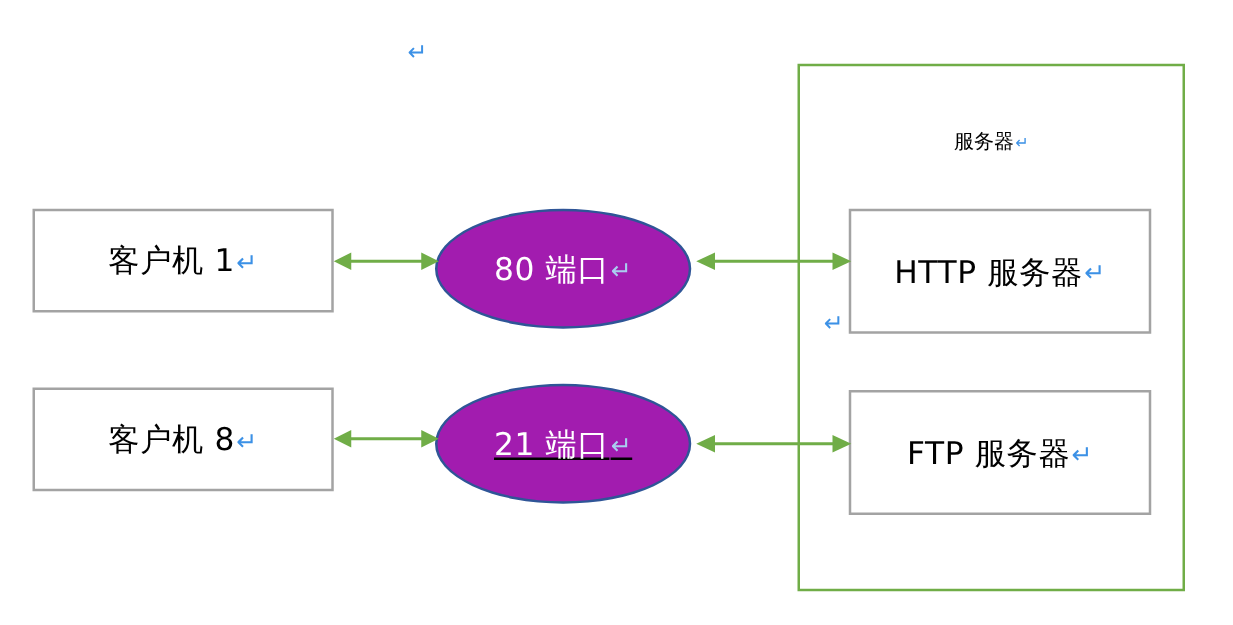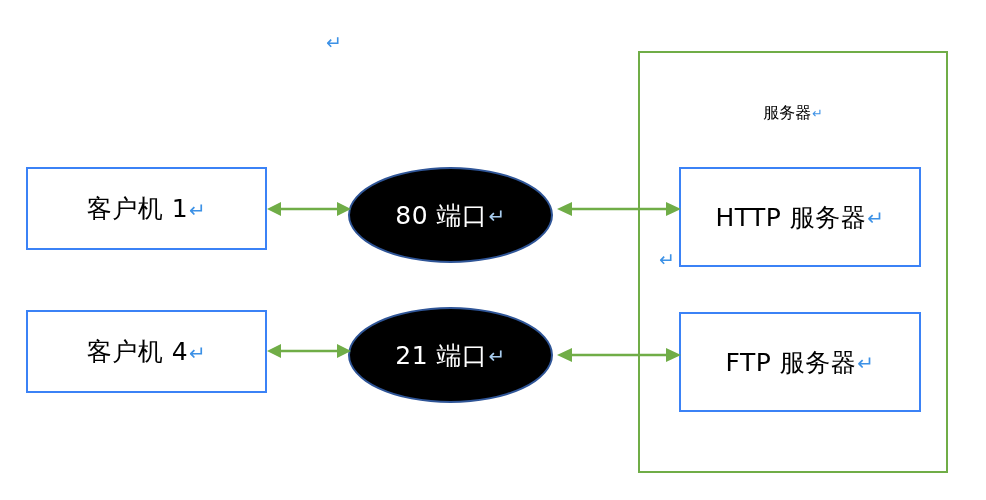--- a/index.html
+++ b/index.html
@@ -16,21 +16,21 @@
     height: 500px;
     background: #ffffff;
     overflow: hidden;
   }
 
   
   .box {
     position: absolute;
     box-sizing: border-box;
     background: #ffffff;
-    border: 2px solid #3b82f6;
+    border: 2px solid #a3a3a3;
     display: flex;
     align-items: center;
     justify-content: center;
   }
   .box-label {
     font-size: 25px;
     color: #000000;
     line-height: 1;
     white-space: nowrap;
     letter-spacing: 0.5px;
@@ -51,21 +51,21 @@
     font-size: 16px;
     color: #000000;
     line-height: 1;
     white-space: nowrap;
   }
 
   .ellipse {
     position: absolute;
     box-sizing: border-box;
     border-radius: 50%;
-    background: #000000;
+    background: #a21caf;
     border: 2px solid #2F5597;
     display: flex;
     align-items: center;
     justify-content: center;
     text-align: right;
   }
   .ellipse-label {
     font-size: 25px;
     color: #ffffff;
     line-height: 1;
@@ -106,21 +106,21 @@
 
 <div id="canvas">
 
   <span class="ret-standalone" style="left:326px; top:33px;">↵</span>
 
   <div class="box" style="left:26px; top:167px; width:241px; height:83px;">
     <span class="box-label"><span>客户机 1</span><span class="ret">↵</span></span>
   </div>
 
   <div class="box" style="left:26px; top:310px; width:241px; height:83px;">
-    <span class="box-label"><span>客户机 4</span><span class="ret">↵</span></span>
+    <span class="box-label"><span>客户机 8</span><span class="ret">↵</span></span>
   </div>
 
   <div class="ellipse" style="left:348px; top:167px; width:205px; height:96px;">
     <span class="ellipse-label"><span>80 端口</span><span class="ret ret-white">↵</span></span>
   </div>
 
   <div class="ellipse" style="left:348px; top:307px; width:205px; height:96px;text-decoration:underline;">
     <span class="ellipse-label"><span>21 端口</span><span class="ret ret-white">↵</span></span>
   </div>
 

